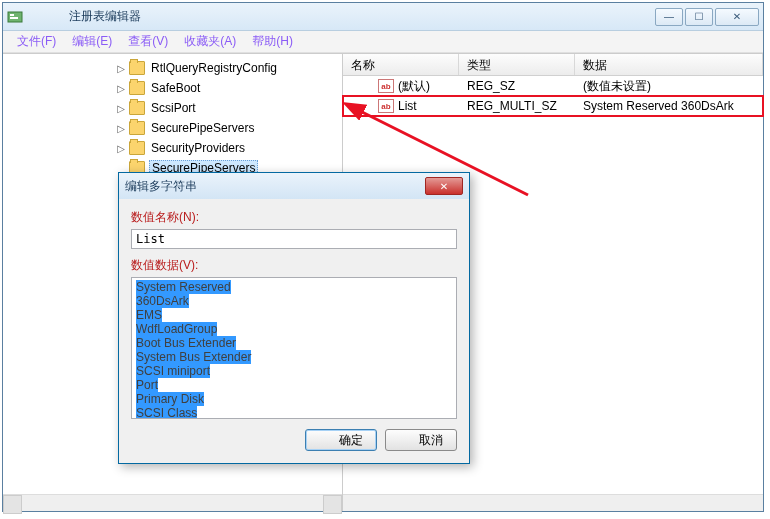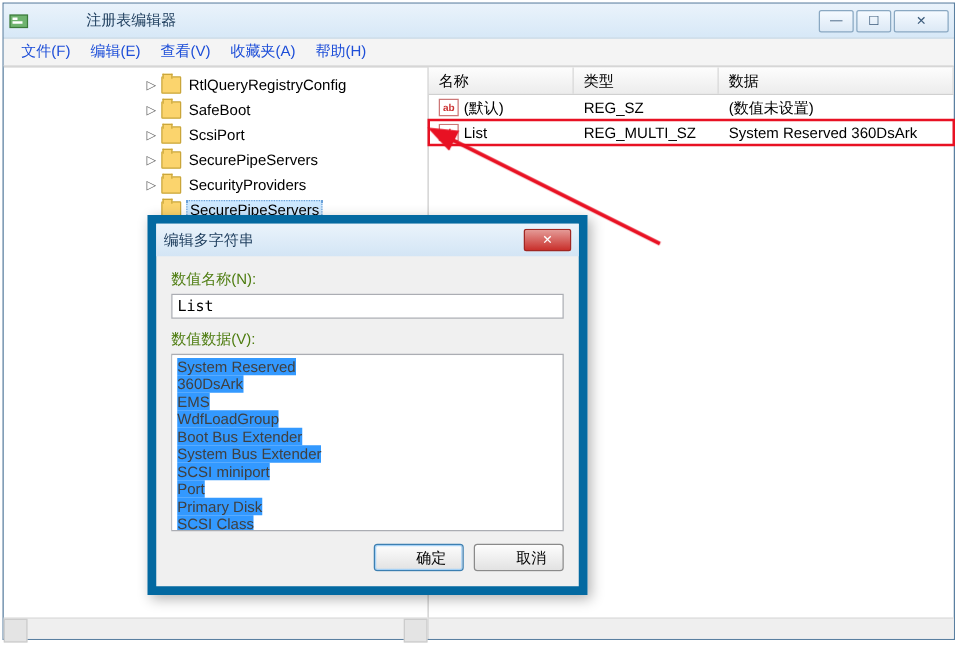--- a/index.html
+++ b/index.html
@@ -8,21 +8,21 @@
 
 .window { width: 762px; height: 510px; margin: 2px; border: 1px solid #5a7fa0; background: #fff; display: flex; flex-direction: column; }
 .titlebar { height: 28px; background: linear-gradient(#eaf3fb, #d7e8f7); display: flex; align-items: center; padding: 0 4px; border-bottom: 1px solid #b8cee0; gap: 40px; }
 .titlebar-icon { width: 16px; height: 16px; margin-right: 6px; }
 .titlebar-text { flex: 1; color: #1a3a5a; }
 .winbtns { display: flex; gap: 2px; }
 .winbtn { width: 28px; height: 18px; border: 1px solid #8aa8c2; background: linear-gradient(#f5faff,#dce9f5); border-radius: 2px; display: flex; align-items: center; justify-content: center; font-size: 10px; color: #3a5a7a; cursor: default; }
 .winbtn.close { width: 44px; }
 
 .menubar { height: 22px; background: #f4f4f4; display: flex; align-items: center; padding: 0 6px; border-bottom: 1px solid #e0e0e0; }
-.menuitem { padding: 2px 8px; color: #1d4ed8; }
+.menuitem { padding: 2px 8px; color: #8b5cf6; }
 
 .body { flex: 1; display: flex; border-top: 1px solid #ccc; min-height: 0; }
 
 
 .treewrap { width: 340px; border-right: 1px solid #ccc; display: flex; flex-direction: column; }
 .tree { flex: 1; overflow: auto; padding: 4px 0; }
 .tree-scroll-h { height: 17px; background: #efefef; border-top: 1px solid #ddd; position: relative; }
 .tree-scroll-h::before,.tree-scroll-h::after{content:"";position:absolute;top:0;width:17px;height:17px;background:#e4e4e4;border:1px solid #ccc;}
 .tree-scroll-h::before{left:0} .tree-scroll-h::after{right:0}
 .node { display: flex; align-items: center; height: 20px; padding-left: 112px; white-space: nowrap; }
@@ -32,35 +32,35 @@
 .node.selected .label { background: #cde8ff; border: 1px dotted #6aa0d8; padding: 0 2px; }
 .node .label { padding: 0 2px; }
 
 
 .listwrap { flex: 1; display: flex; flex-direction: column; }
 .listhdr { height: 22px; display: flex; background: linear-gradient(#fdfdfd,#ececec); border-bottom: 1px solid #d0d0d0; }
 .listhdr .col { padding: 3px 8px; border-right: 1px solid #d8d8d8; font-family: Liberation Serif, serif; }
 .list { flex: 1; position: relative; }
 .row { display: flex; align-items: center; height: 20px; }
 .cell { padding: 0 8px; white-space: nowrap; overflow: hidden; }
-.valicon { width:16px; height:14px; border:1px solid #c77; background:#fff; display:inline-flex; align-items:center; justify-content:center; color:#c33; font-size:8px; font-weight:bold; margin-right:4px; vertical-align:middle;}
+.valicon { width:16px; height:14px; border:1px solid #c77; background:#fff; display:inline-flex; align-items:center; justify-content:center; color:#c33; font-size:8px; font-weight:bold; margin-right:4px; vertical-align:middle;margin-left:27px;}
 .row.hl { outline: 2px solid #e81123; outline-offset: -1px; }
 .col-name{width:116px} .col-type{width:116px} .col-data{flex:1}
 .list-scroll-h { height: 17px; background: #efefef; border-top: 1px solid #ddd; }
 
 
 .status { height: 22px; border-top: 1px solid #ccc; padding: 3px 6px; background: #f2f2f2; white-space: nowrap; overflow: hidden; }
 
 
-.dialog { position: absolute; left: 118px; top: 172px; width: 352px; background: #f0f0f0; border: 7px solid #0369a1; box-shadow: 3px 3px 10px rgba(0,0,0,.3); }
+.dialog { position: absolute; left: 118px; top: 172px; width: 352px; background: #f0f0f0; border: 1px solid #0369a1; box-shadow: 3px 3px 10px rgba(0,0,0,.3); }
 .dlg-title { height: 26px; background: linear-gradient(#eaf3fb,#d3e5f5); display: flex; align-items: center; padding: 0 6px; }
 .dlg-title-text { flex:1; color:#1a3a5a; }
 .dlg-close { width: 38px; height: 18px; background: linear-gradient(#e49a96,#c9302c); border:1px solid #a02622; border-radius:2px; color:#fff; display:flex;align-items:center;justify-content:center;font-size:10px;}
 .dlg-body { padding: 10px 12px 12px; }
-.dlg-label { color:#4d7c0f; margin-bottom:3px; }
+.dlg-label { color:#b91c1c; margin-bottom:3px; }
 .dlg-input { width:100%; height:20px; border:1px solid #abadb3; background:#fff; padding:2px 4px; font-family: "SimSun", monospace; margin-bottom:8px;}
 .dlg-textarea { width:100%; height:142px; border:1px solid #abadb3; background:#fff; padding:2px 4px; font-family: "SimSun", Consolas, monospace; font-size:12px; line-height:14px; overflow:auto; resize:none; }
 .dlg-textarea .selline { background:#3399ff; color:#404040; display:inline; }
 .dlg-buttons { display:flex; justify-content:flex-end; gap:8px; margin-top:10px; }
 .dlg-btn { width:72px; height:22px; border:1px solid #8a8a8a; background:linear-gradient(#fdfdfd,#e2e2e2); border-radius:3px;padding-left:20px; }
 .dlg-btn.primary { border:1px solid #3c7fb1; box-shadow: 0 0 0 1px #a6d1f5 inset;}
 
 
 .arrow { position: absolute; left: 338px; top: 105px; pointer-events: none; }
 .arrow svg { overflow: visible; }

